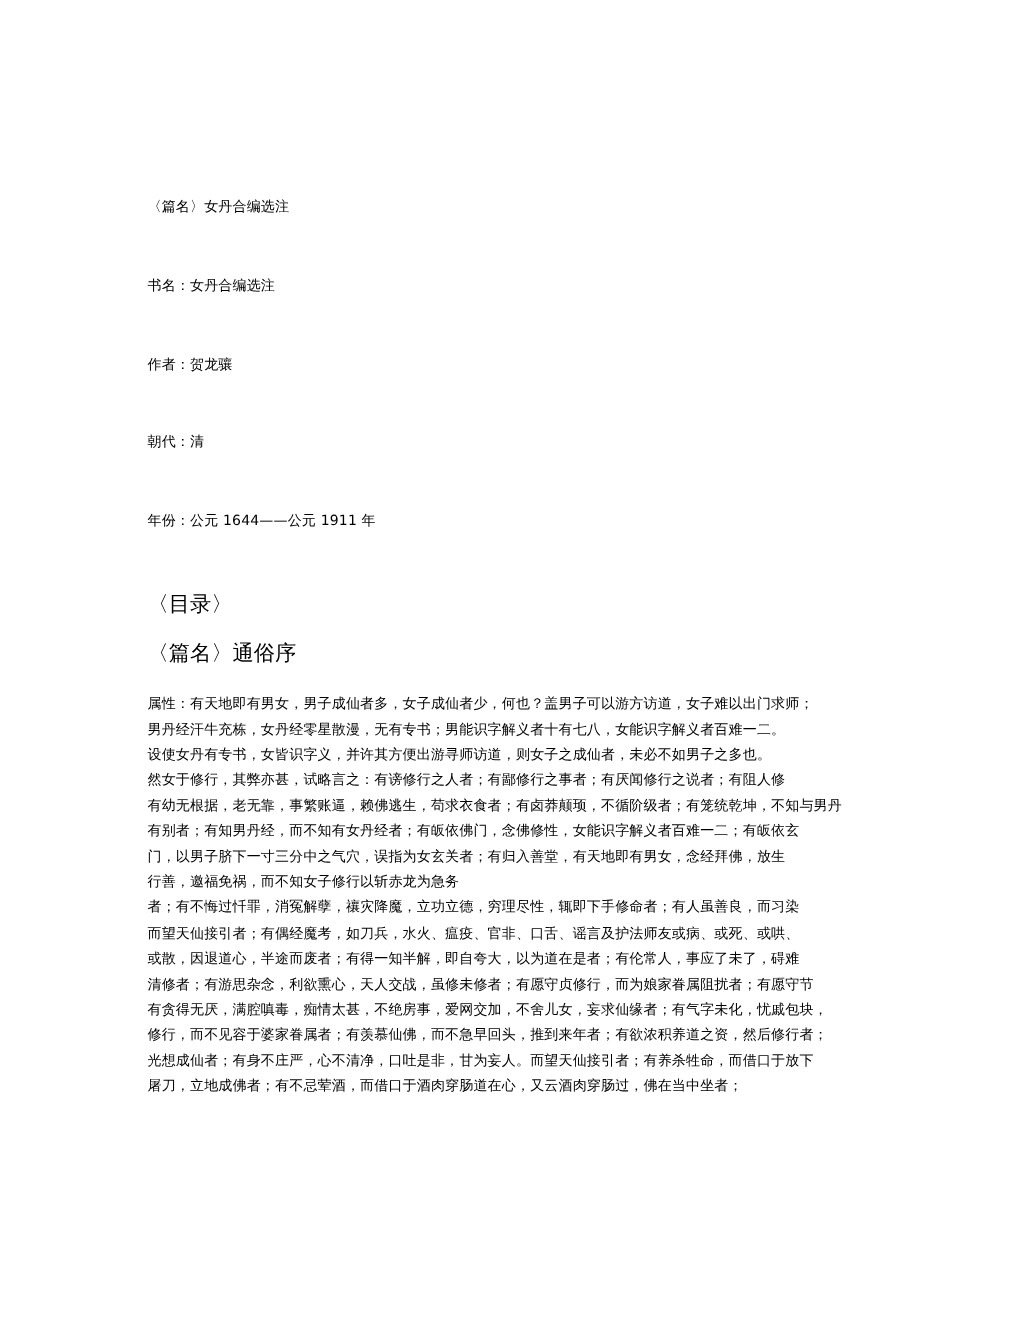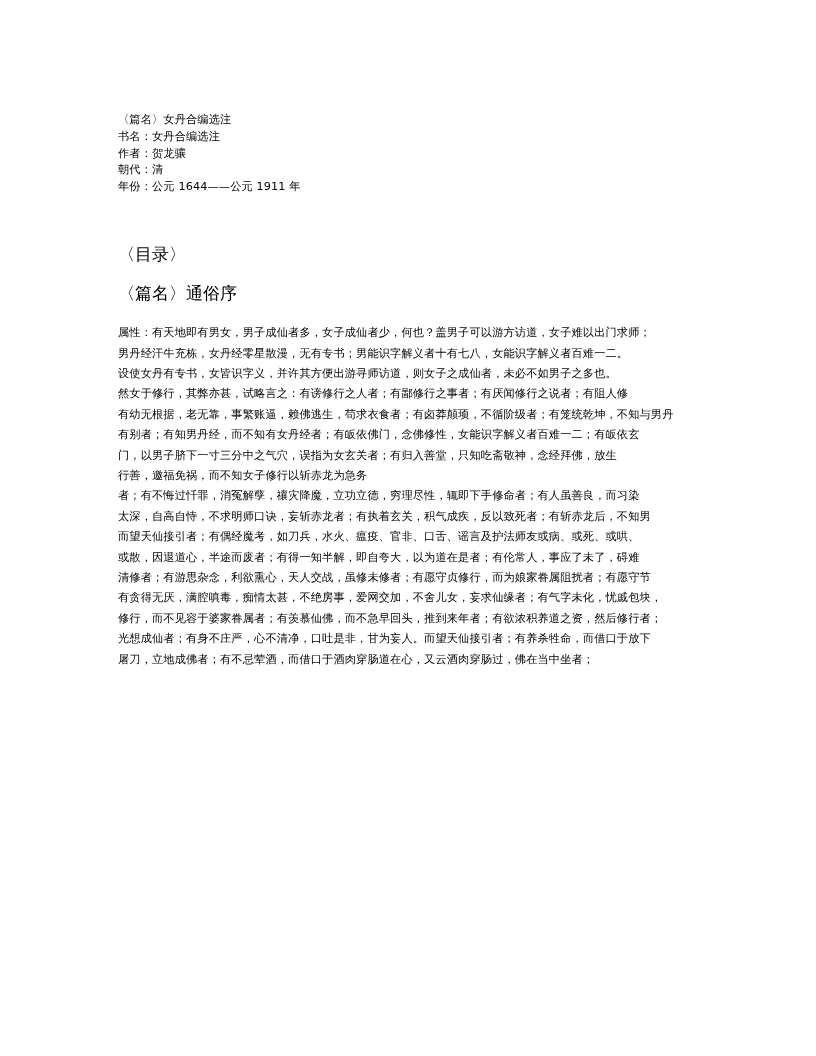--- a/index.html
+++ b/index.html
@@ -27,20 +27,21 @@
   }
   .doc-line {
     font-size: 11.2px;
     line-height: 16.6px;
     white-space: pre-wrap;
     word-break: break-all;
     letter-spacing: 0.15px;
   }
   .header-block .doc-line {
     line-height: 16.8px;
+    margin-top: 46px;
   }
   .gap-lg {
     height: 50px;
   }
   .gap-md {
     height: 22px;
   }
   .section-label {
     font-size: 17px;
     line-height: 16.6px;
@@ -73,24 +74,23 @@
 
     <div class="gap-md"></div>
 
     <div class="body-block">
       <div class="doc-line">属性：有天地即有男女，男子成仙者多，女子成仙者少，何也？盖男子可以游方访道，女子难以出门求师；</div>
       <div class="doc-line">男丹经汗牛充栋，女丹经零星散漫，无有专书；男能识字解义者十有七八，女能识字解义者百难一二。</div>
       <div class="doc-line">设使女丹有专书，女皆识字义，并许其方便出游寻师访道，则女子之成仙者，未必不如男子之多也。</div>
       <div class="doc-line">然女于修行，其弊亦甚，试略言之：有谤修行之人者；有鄙修行之事者；有厌闻修行之说者；有阻人修</div>
       <div class="doc-line">有幼无根据，老无靠，事繁账逼，赖佛逃生，苟求衣食者；有卤莽颠顼，不循阶级者；有笼统乾坤，不知与男丹</div>
       <div class="doc-line">有别者；有知男丹经，而不知有女丹经者；有皈依佛门，念佛修性，女能识字解义者百难一二；有皈依玄</div>
-      <div class="doc-line">门，以男子脐下一寸三分中之气穴，误指为女玄关者；有归入善堂，只知吃斋敬神，念经拜佛，放生</div>
+      <div class="doc-line">门，以男子脐下一寸三分中之气穴，误指为女玄关者；有归入善堂，有天地即有男女，念经拜佛，放生</div>
       <div class="doc-line">行善，邀福免祸，而不知女子修行以斩赤龙为急务</div>
       <div class="doc-line">者；有不悔过忏罪，消冤解孽，禳灾降魔，立功立德，穷理尽性，辄即下手修命者；有人虽善良，而习染</div>
-      <div class="doc-line">太深，自高自恃，不求明师口诀，妄斩赤龙者；有执着玄关，积气成疾，反以致死者；有斩赤龙后，不知男</div>
       <div class="doc-line">而望天仙接引者；有偶经魔考，如刀兵，水火、瘟疫、官非、口舌、谣言及护法师友或病、或死、或哄、</div>
       <div class="doc-line">或散，因退道心，半途而废者；有得一知半解，即自夸大，以为道在是者；有伦常人，事应了未了，碍难</div>
       <div class="doc-line">清修者；有游思杂念，利欲熏心，天人交战，虽修未修者；有愿守贞修行，而为娘家眷属阻扰者；有愿守节</div>
       <div class="doc-line">有贪得无厌，满腔嗔毒，痴情太甚，不绝房事，爱网交加，不舍儿女，妄求仙缘者；有气字未化，忧戚包块，</div>
       <div class="doc-line">修行，而不见容于婆家眷属者；有羡慕仙佛，而不急早回头，推到来年者；有欲浓积养道之资，然后修行者；</div>
       <div class="doc-line">光想成仙者；有身不庄严，心不清净，口吐是非，甘为妄人。而望天仙接引者；有养杀牲命，而借口于放下</div>
       <div class="doc-line">屠刀，立地成佛者；有不忌荤酒，而借口于酒肉穿肠道在心，又云酒肉穿肠过，佛在当中坐者；</div>
       <div class="doc-line"></div>
     </div>
 

